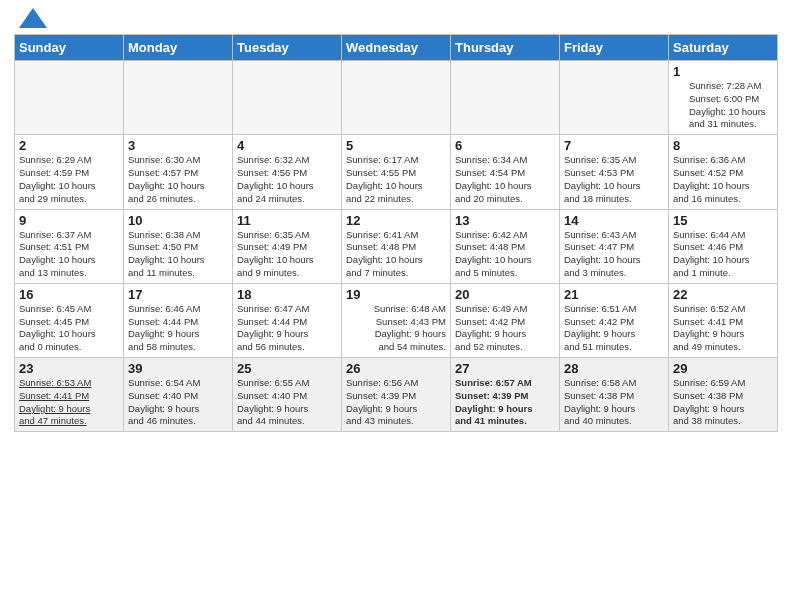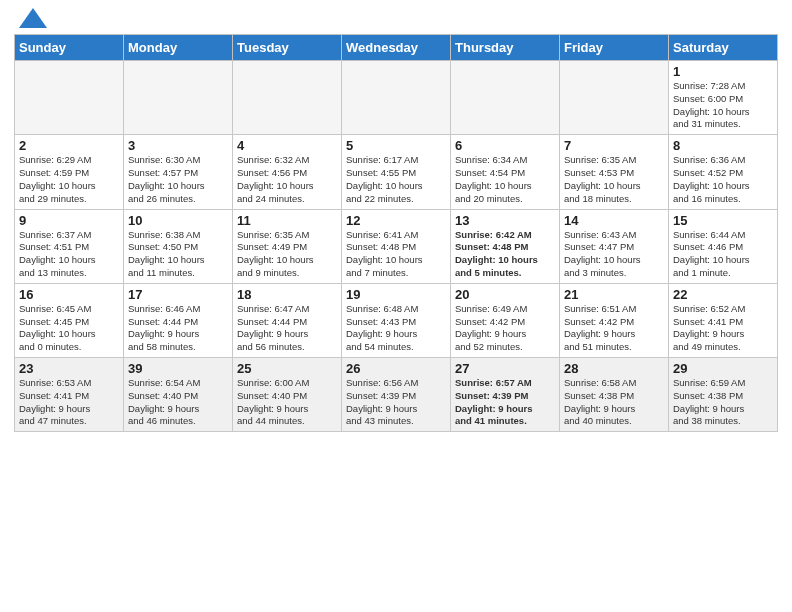--- a/index.html
+++ b/index.html
@@ -128,21 +128,21 @@
     <tbody id="calendar-body">
     <tr>
           <td class="empty-cell"></td>
           <td class="empty-cell"></td>
           <td class="empty-cell"></td>
           <td class="empty-cell"></td>
           <td class="empty-cell"></td>
           <td class="empty-cell"></td>
           <td>
             <span class="day-num">1</span>
-            <div class="day-info" style="white-space: pre-line;">Sunrise: 7:28 AM
+            <div class="day-info" style="white-space: pre-line; margin-left: 16px;">Sunrise: 7:28 AM
 Sunset: 6:00 PM
 Daylight: 10 hours
 and 31 minutes.</div>
           </td>
         </tr>
         <tr>
           <td>
             <span class="day-num">2</span>
             <div class="day-info" style="white-space: pre-line;">Sunrise: 6:29 AM
 Sunset: 4:59 PM
@@ -216,21 +216,21 @@
           </td>
           <td>
             <span class="day-num">12</span>
             <div class="day-info" style="white-space: pre-line;">Sunrise: 6:41 AM
 Sunset: 4:48 PM
 Daylight: 10 hours
 and 7 minutes.</div>
           </td>
           <td>
             <span class="day-num">13</span>
-            <div class="day-info" style="white-space: pre-line; font-weight: bold;">Sunrise: 6:42 AM
+            <div class="day-info" style="white-space: pre-line;">Sunrise: 6:42 AM
 Sunset: 4:48 PM
 Daylight: 10 hours
 and 5 minutes.</div>
           </td>
           <td>
             <span class="day-num">14</span>
             <div class="day-info" style="white-space: pre-line;">Sunrise: 6:43 AM
 Sunset: 4:47 PM
 Daylight: 10 hours
 and 3 minutes.</div>
@@ -260,21 +260,21 @@
           </td>
           <td>
             <span class="day-num">18</span>
             <div class="day-info" style="white-space: pre-line;">Sunrise: 6:47 AM
 Sunset: 4:44 PM
 Daylight: 9 hours
 and 56 minutes.</div>
           </td>
           <td>
             <span class="day-num">19</span>
-            <div class="day-info" style="white-space: pre-line;">Sunrise: 6:48 AM
+            <div class="day-info" style="white-space: pre-line; text-align: right;">Sunrise: 6:48 AM
 Sunset: 4:43 PM
 Daylight: 9 hours
 and 54 minutes.</div>
           </td>
           <td>
             <span class="day-num">20</span>
             <div class="day-info" style="white-space: pre-line;">Sunrise: 6:49 AM
 Sunset: 4:42 PM
 Daylight: 9 hours
 and 52 minutes.</div>
@@ -290,35 +290,35 @@
             <span class="day-num">22</span>
             <div class="day-info" style="white-space: pre-line;">Sunrise: 6:52 AM
 Sunset: 4:41 PM
 Daylight: 9 hours
 and 49 minutes.</div>
           </td>
         </tr>
         <tr>
           <td>
             <span class="day-num">23</span>
-            <div class="day-info" style="white-space: pre-line;">Sunrise: 6:53 AM
+            <div class="day-info" style="white-space: pre-line; text-decoration: underline;">Sunrise: 6:53 AM
 Sunset: 4:41 PM
 Daylight: 9 hours
 and 47 minutes.</div>
           </td>
           <td>
             <span class="day-num">39</span>
             <div class="day-info" style="white-space: pre-line;">Sunrise: 6:54 AM
 Sunset: 4:40 PM
 Daylight: 9 hours
 and 46 minutes.</div>
           </td>
           <td>
             <span class="day-num">25</span>
-            <div class="day-info" style="white-space: pre-line;">Sunrise: 6:00 AM
+            <div class="day-info" style="white-space: pre-line;">Sunrise: 6:55 AM
 Sunset: 4:40 PM
 Daylight: 9 hours
 and 44 minutes.</div>
           </td>
           <td>
             <span class="day-num">26</span>
             <div class="day-info" style="white-space: pre-line;">Sunrise: 6:56 AM
 Sunset: 4:39 PM
 Daylight: 9 hours
 and 43 minutes.</div>

